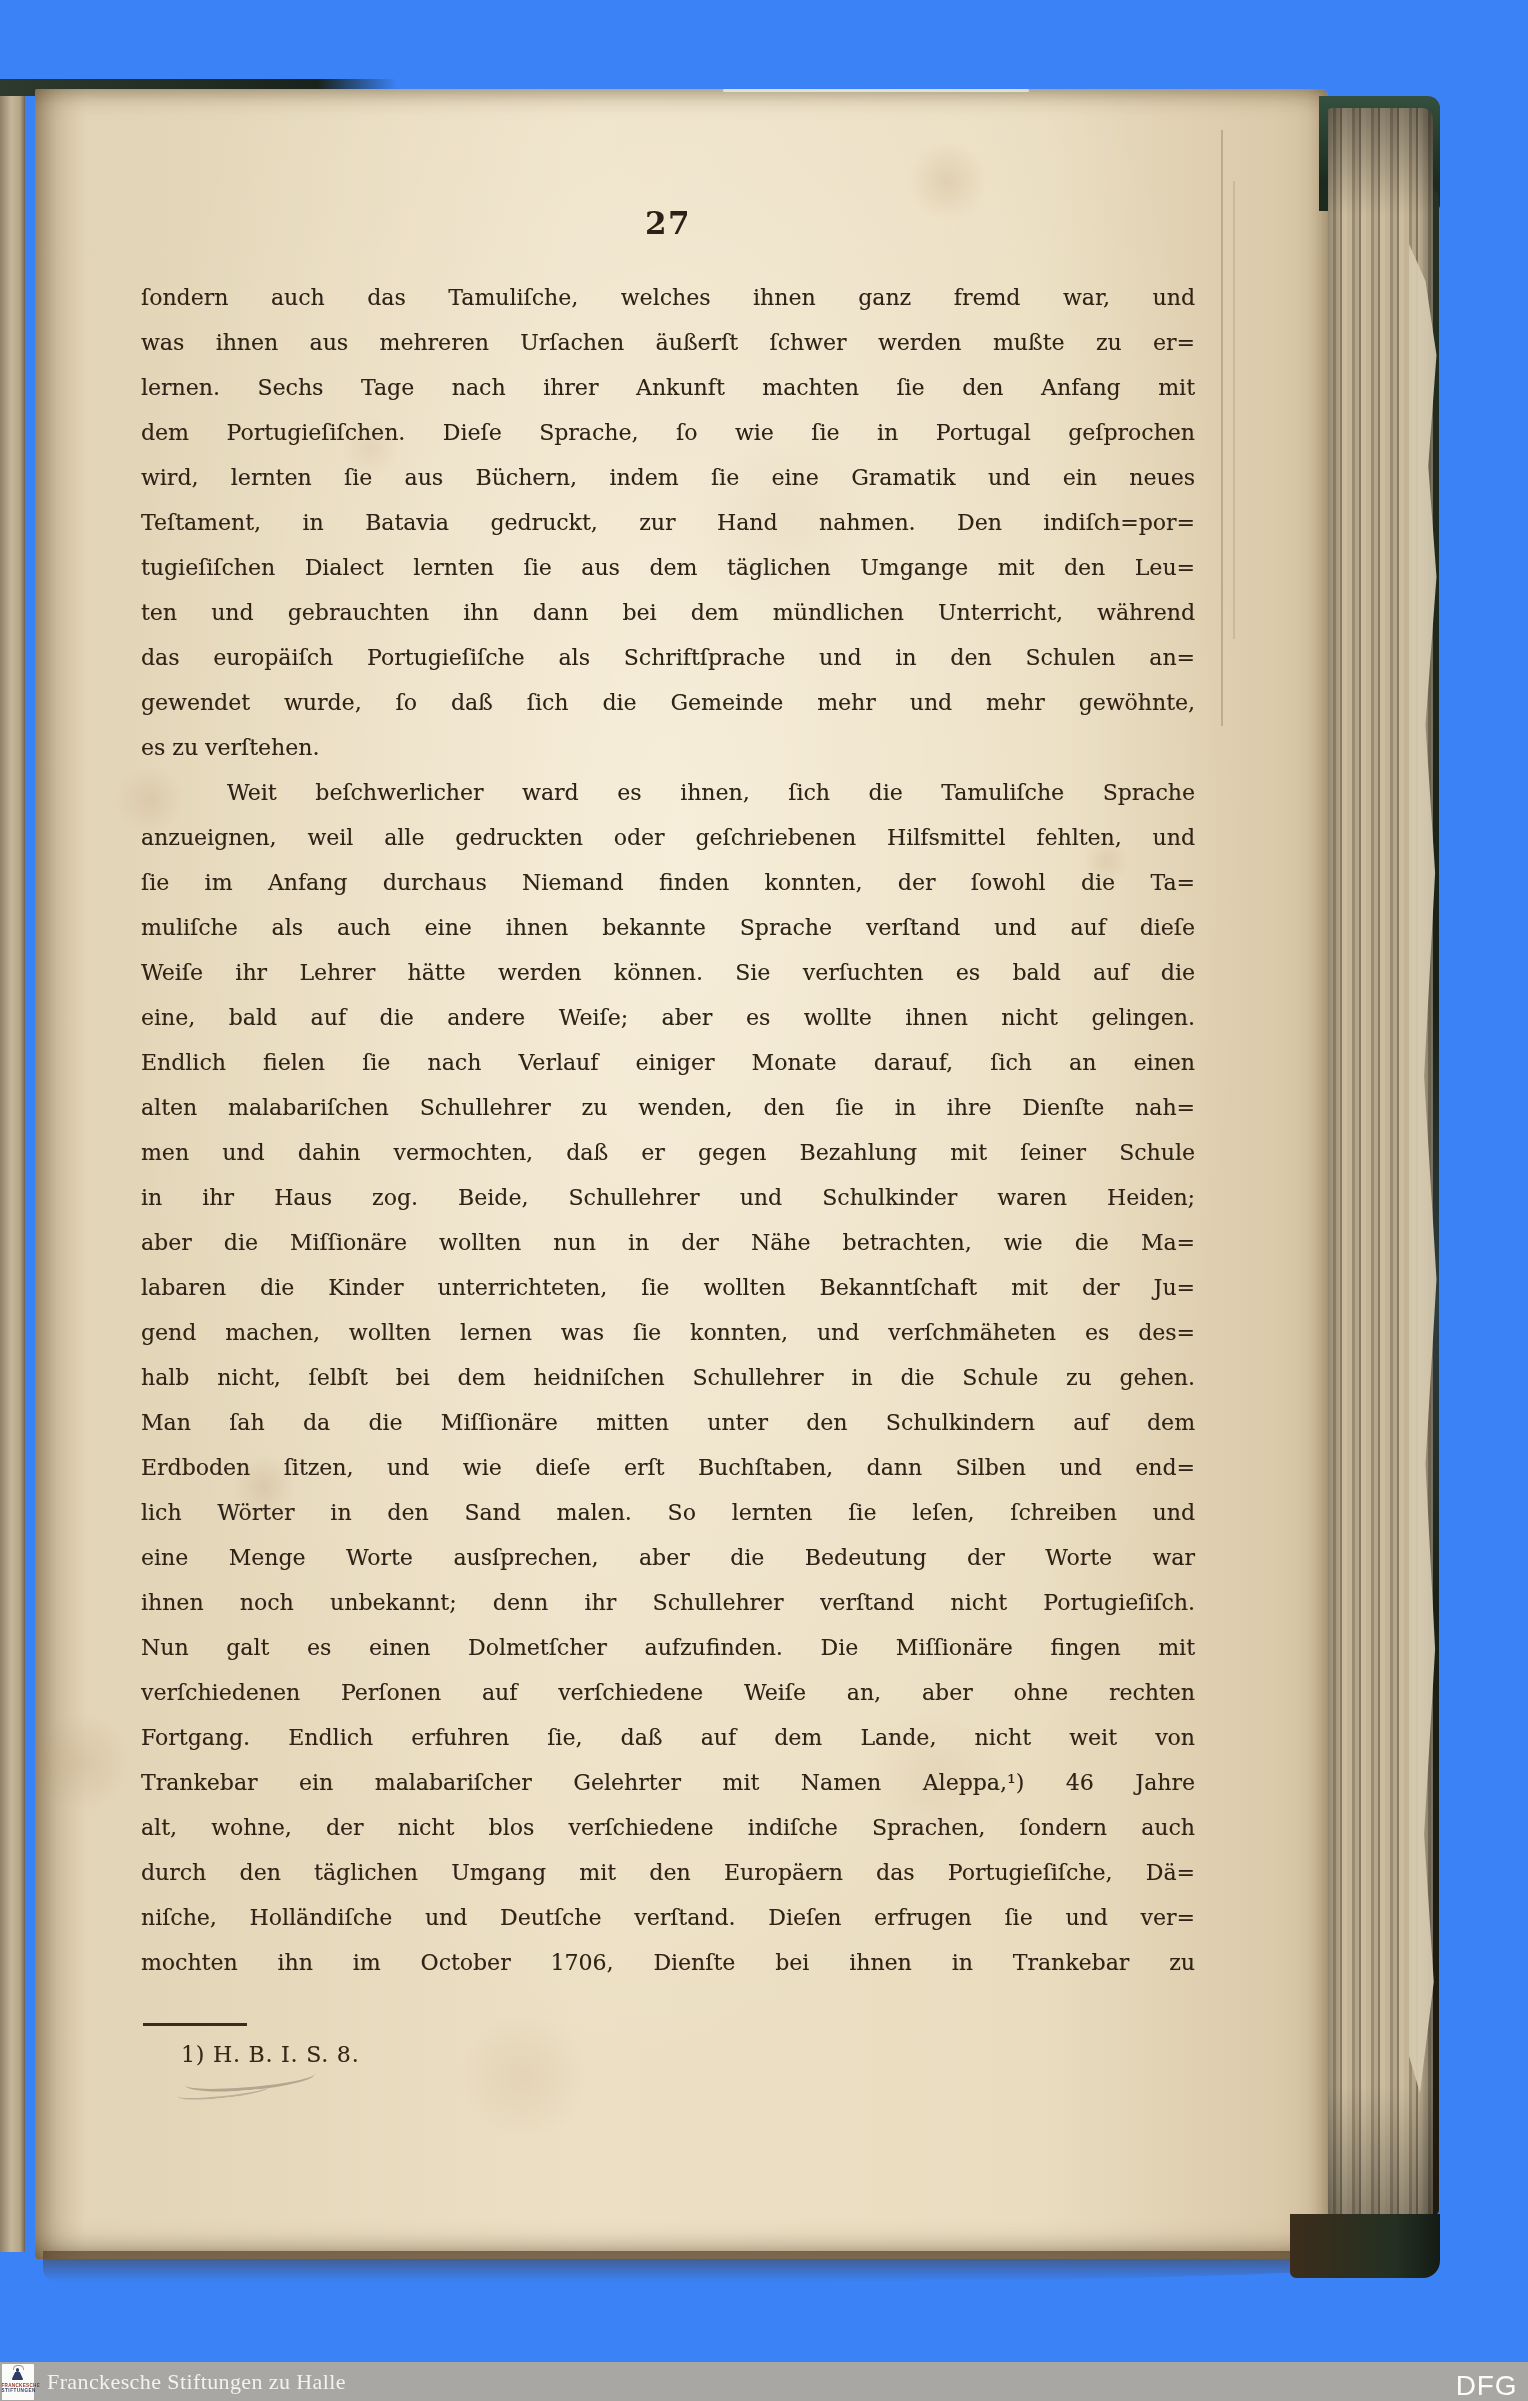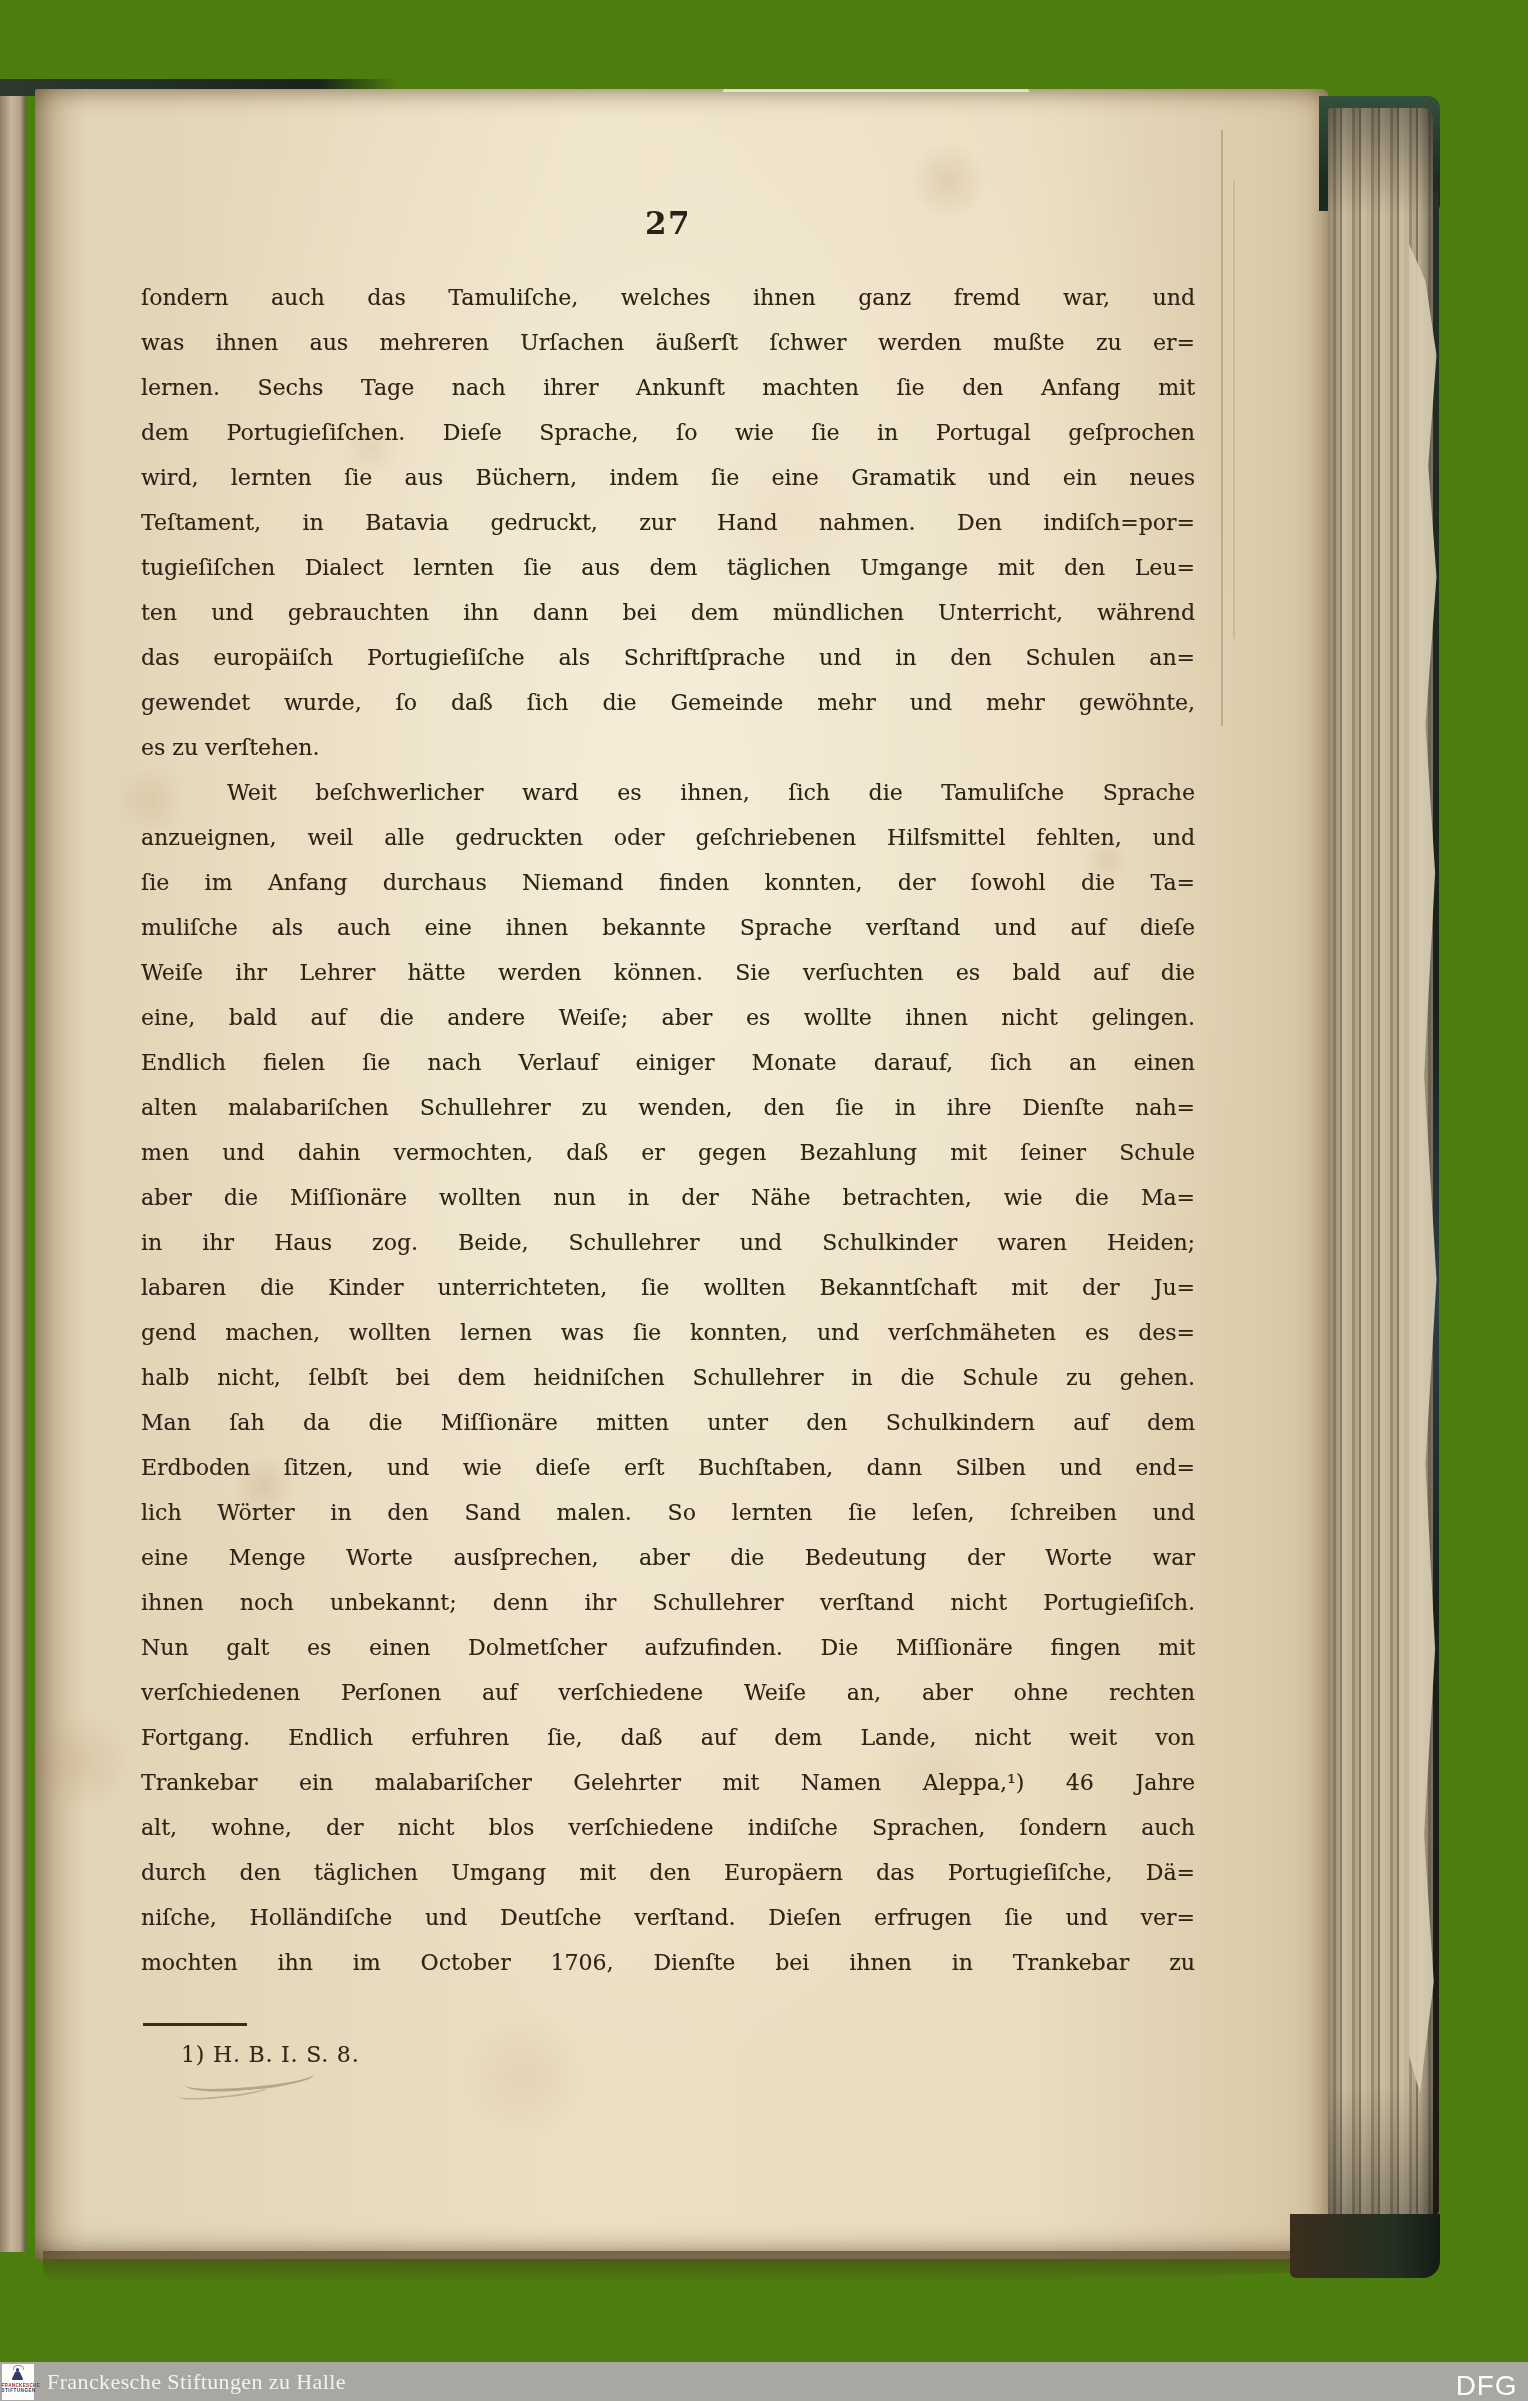--- a/index.html
+++ b/index.html
@@ -1,16 +1,16 @@
 <!DOCTYPE html>
 <html style="font-size:12.2px"><head>
 <meta charset="utf-8">
 <style>
   html,body{margin:0;padding:0;background:#0b0908;}
-  .scene{position:relative;width:1528px;height:2401px;background:#4d7c0f;overflow:hidden;
+  .scene{position:relative;width:1528px;height:2401px;background:#3b82f6;overflow:hidden;
          font-family:"DejaVu Serif",serif;}
   
   .cover-top-left{position:absolute;left:0;top:79px;width:397px;height:17px;
     background:linear-gradient(90deg,#2e3a2e,#1a231b 80%,rgba(0,0,0,0));border-radius:0 3.1px 3.1px 0;}
   .left-strip{position:absolute;left:0;top:96px;width:25px;height:2156px;
     background:linear-gradient(90deg,#8d7f68,#c6b699 45%,#b4a488 80%,#6f6350 100%);}
   .page{position:absolute;left:35px;top:89px;width:1293px;height:2170px;
     background:
       radial-gradient(ellipse at 50% 35%, rgba(255,250,236,0.55), rgba(255,250,236,0) 62%),
       linear-gradient(90deg,#cdbb9c 0%,#e2d4b6 4%,#ecdfc4 42%,#e9dcbf 78%,#dbcaaa 96%,#cfbd9c 100%),
@@ -121,22 +121,22 @@
       <div class="para para-2">
           <div class="line">Weit beſchwerlicher ward es ihnen, ſich die Tamuliſche Sprache</div>
           <div class="line">anzueignen, weil alle gedruckten oder geſchriebenen Hilfsmittel fehlten, und</div>
           <div class="line">ſie im Anfang durchaus Niemand finden konnten, der ſowohl die Ta=</div>
           <div class="line">muliſche als auch eine ihnen bekannte Sprache verſtand und auf dieſe</div>
           <div class="line">Weiſe ihr Lehrer hätte werden können.  Sie verſuchten es bald auf die</div>
           <div class="line">eine, bald auf die andere Weiſe; aber es wollte ihnen nicht gelingen.</div>
           <div class="line">Endlich fielen ſie nach Verlauf einiger Monate darauf, ſich an einen</div>
           <div class="line">alten malabariſchen Schullehrer zu wenden, den ſie in ihre Dienſte nah=</div>
           <div class="line">men und dahin vermochten, daß er gegen Bezahlung mit ſeiner Schule</div>
+          <div class="line">in ihr Haus zog.  Beide, Schullehrer und Schulkinder waren Heiden;</div>
           <div class="line">aber die Miſſionäre wollten nun in der Nähe betrachten, wie die Ma=</div>
-          <div class="line">in ihr Haus zog.  Beide, Schullehrer und Schulkinder waren Heiden;</div>
           <div class="line">labaren die Kinder unterrichteten, ſie wollten Bekanntſchaft mit der Ju=</div>
           <div class="line">gend machen, wollten lernen was ſie konnten, und verſchmäheten es des=</div>
           <div class="line">halb nicht, ſelbſt bei dem heidniſchen Schullehrer in die Schule zu gehen.</div>
           <div class="line">Man ſah da die Miſſionäre mitten unter den Schulkindern auf dem</div>
           <div class="line">Erdboden ſitzen, und wie dieſe erſt Buchſtaben, dann Silben und end=</div>
           <div class="line">lich Wörter in den Sand malen.  So lernten ſie leſen, ſchreiben und</div>
           <div class="line">eine Menge Worte ausſprechen, aber die Bedeutung der Worte war</div>
           <div class="line">ihnen noch unbekannt; denn ihr Schullehrer verſtand nicht Portugieſiſch.</div>
           <div class="line">Nun galt es einen Dolmetſcher aufzufinden.  Die Miſſionäre fingen mit</div>
           <div class="line">verſchiedenen Perſonen auf verſchiedene Weiſe an, aber ohne rechten</div>

